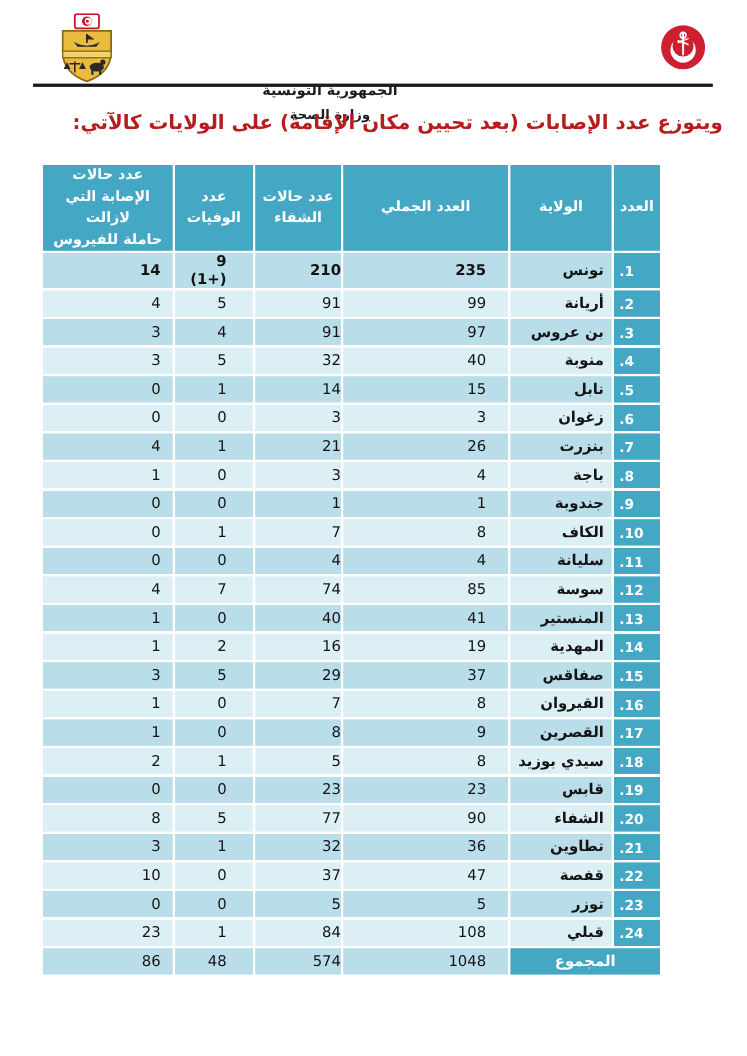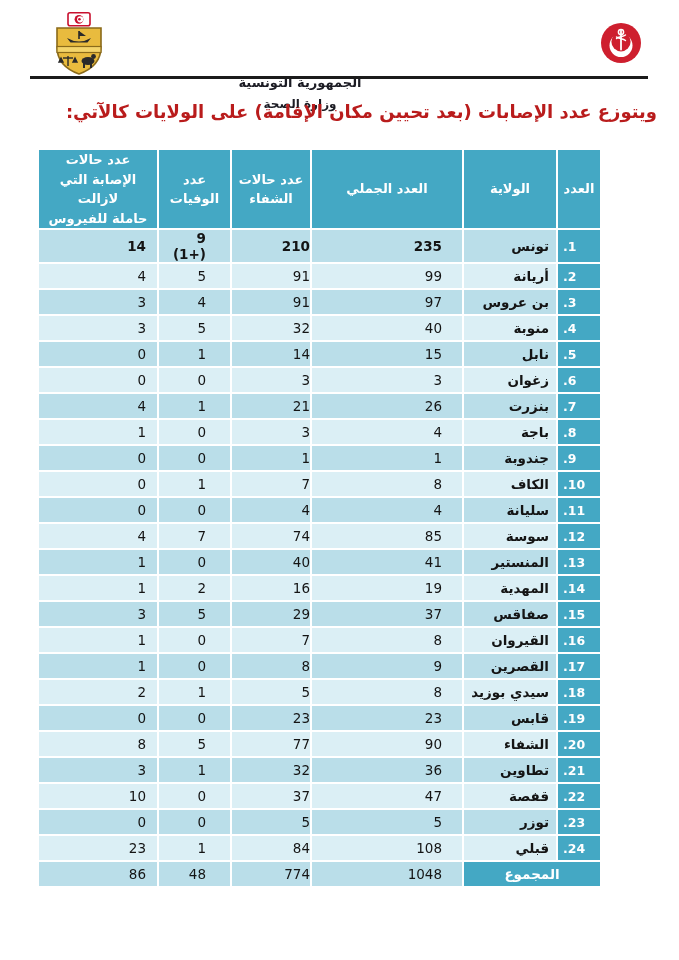--- a/index.html
+++ b/index.html
@@ -355,19 +355,19 @@
     <td class="num n-total">108</td>
     <td class="num n-rec">84</td>
     <td class="num n-dth">1</td>
     <td class="num n-act">23</td>
   </tr>
 </tbody>
     <tfoot>
       <tr>
         <td class="footer-label" colspan="2">المجموع</td>
         <td class="num n-total">1048</td>
-        <td class="num n-rec">774</td>
+        <td class="num n-rec">574</td>
         <td class="num n-dth">48</td>
         <td class="num n-act">86</td>
       </tr>
     </tfoot>
   </table>
 </div>
 
 </body></html>

